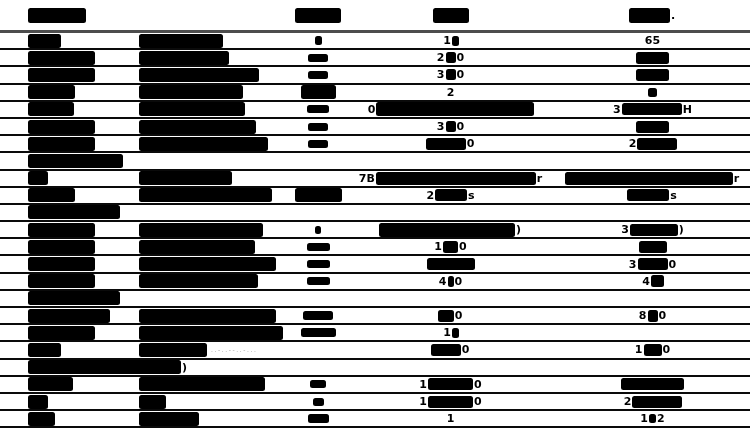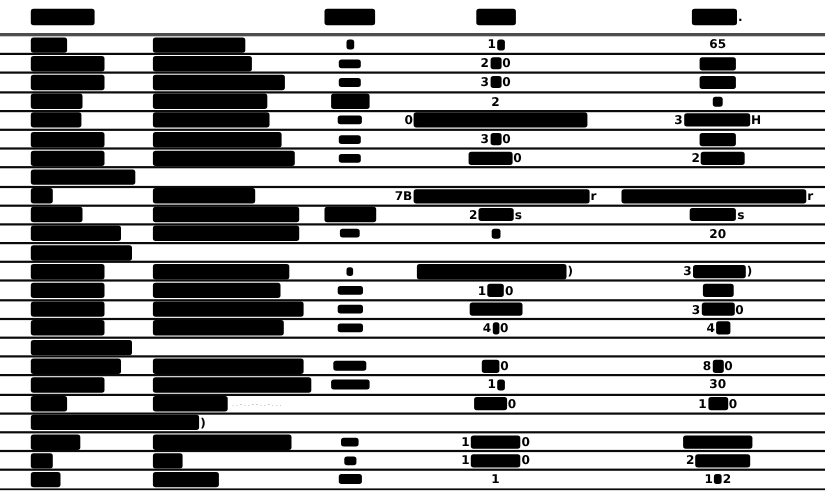--- a/index.html
+++ b/index.html
@@ -211,37 +211,20 @@
         <div class="cell c4">
           <span class="txt">2</span>
           <span class="bar" style="width: 32px; height: 12px;"></span>
           <span class="txt">s</span>
         </div>
         <div class="cell c5">
           <span class="bar" style="width: 42px; height: 12px;"></span>
           <span class="txt">s</span>
         </div>
       </div>
-      <div class="row">
-        <div class="cell c1">
-          <span class="bar" style="width: 82px;"></span>
-        </div>
-        <div class="cell c2">
-          <span class="bar" style="width: 133px;"></span>
-        </div>
-        <div class="cell c3">
-          <span class="bar" style="width: 18px; height: 8px;"></span>
-        </div>
-        <div class="cell c4">
-          <span class="bar" style="width: 8px; height: 9px;"></span>
-        </div>
-        <div class="cell c5">
-          <span class="txt">20</span>
-        </div>
-      </div>
       <div class="row section">
         <div class="cell c1">
           <span class="bar" style="width: 92px;"></span>
         </div>
         <div class="cell c2"></div>
         <div class="cell c3"></div>
         <div class="cell c4"></div>
         <div class="cell c5"></div>
       </div>
       <div class="row">
@@ -357,23 +340,20 @@
         </div>
         <div class="cell c2">
           <span class="bar" style="width: 144px;"></span>
         </div>
         <div class="cell c3">
           <span class="bar" style="width: 35px; height: 9px;"></span>
         </div>
         <div class="cell c4">
           <span class="txt">1</span>
           <span class="bar" style="width: 7px; height: 10px;"></span>
-        </div>
-        <div class="cell c5">
-          <span class="txt">30</span>
         </div>
       </div>
       <div class="row">
         <div class="cell c1">
           <span class="bar" style="width: 33px;"></span>
         </div>
         <div class="cell c2">
           <span class="bar" style="width: 68px;"></span>
           <span class="dots">..-..--..-...</span>
         </div>

